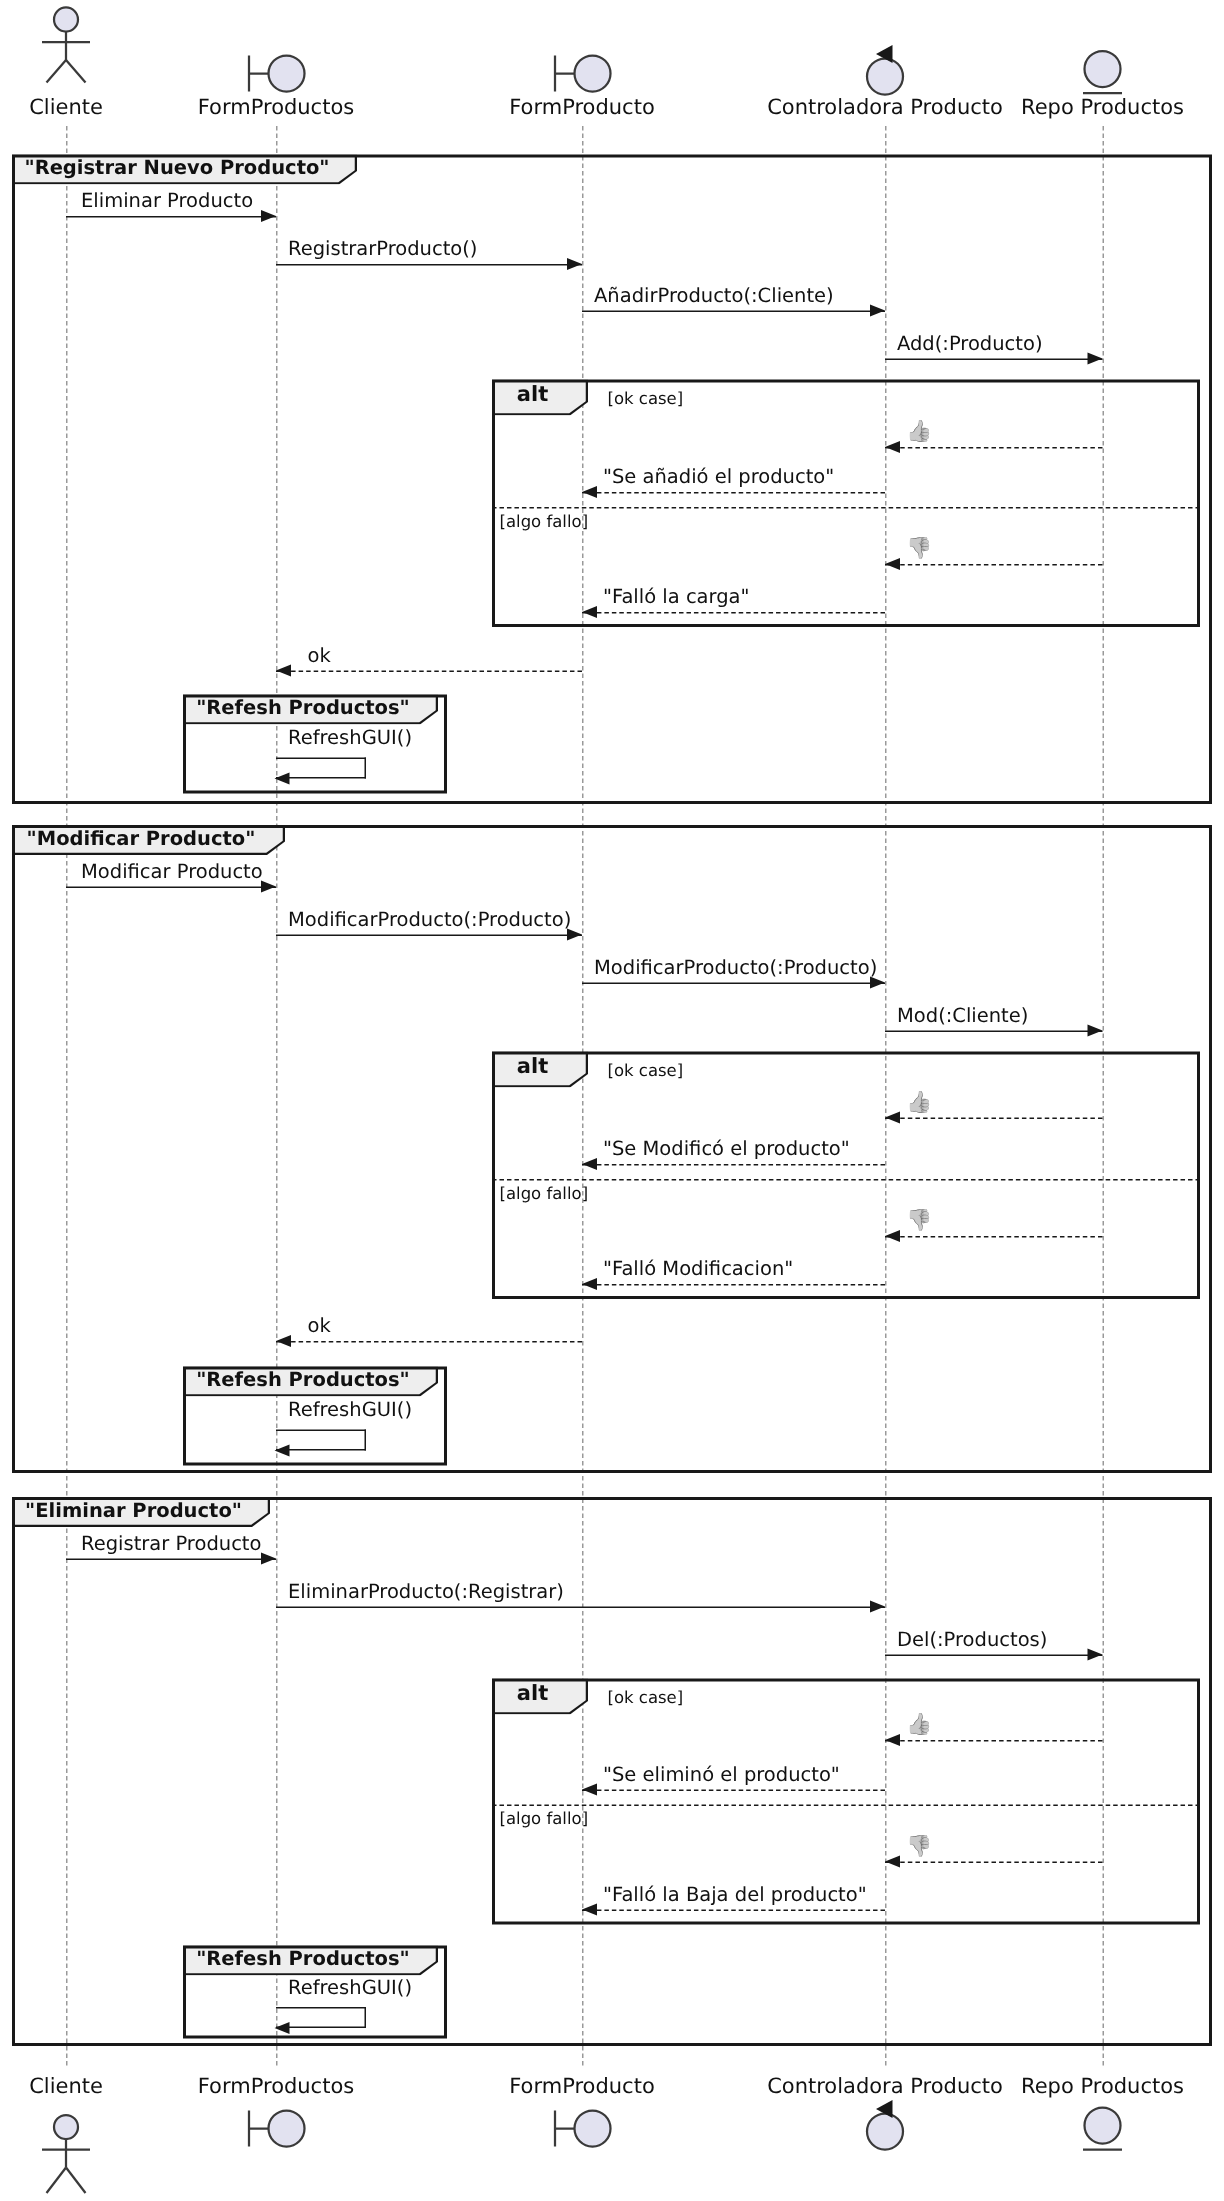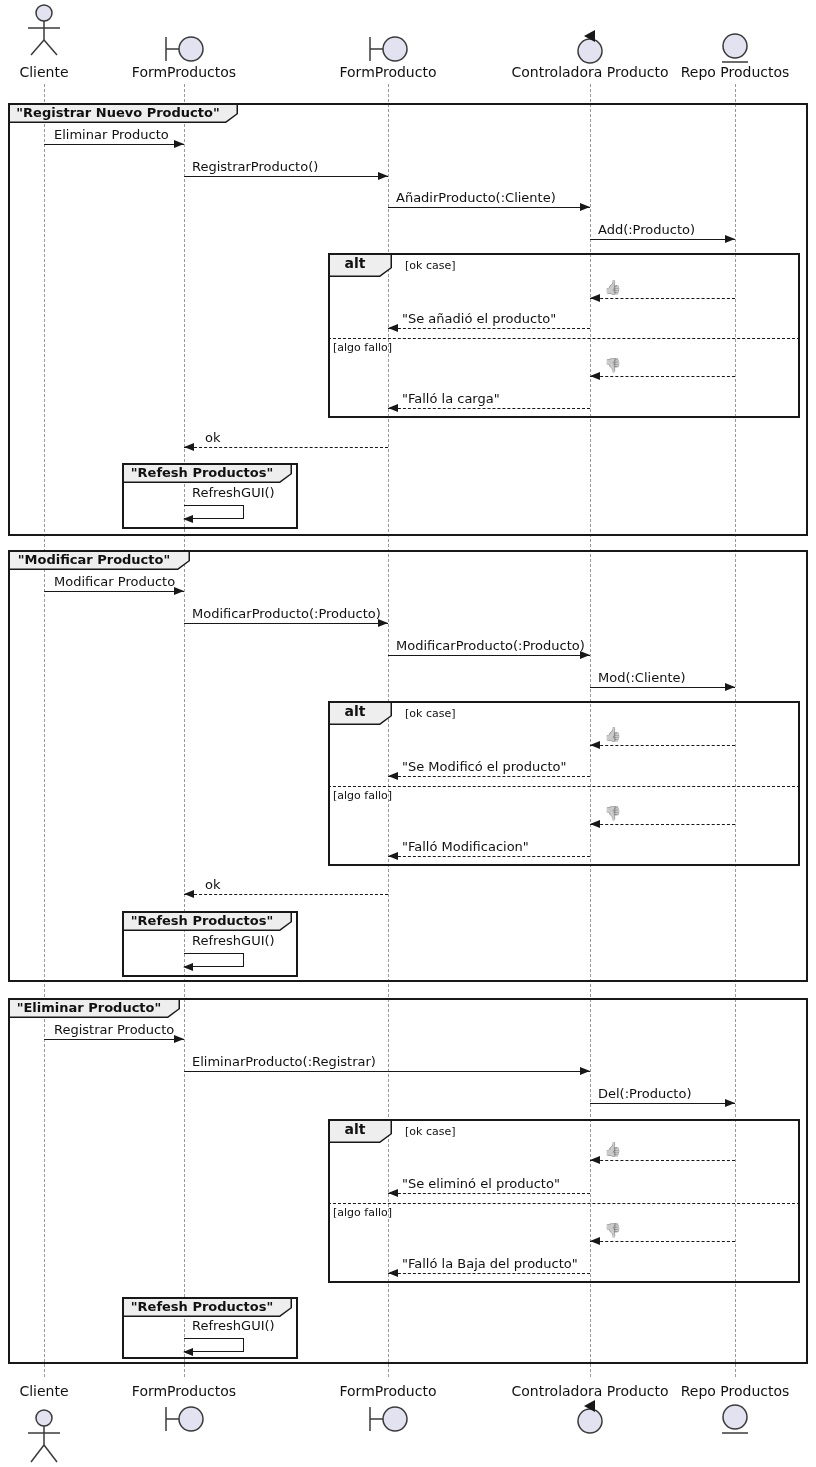--- a/index.html
+++ b/index.html
@@ -257,21 +257,21 @@
   <div class="arrow" style="left:184px;top:1072px;width:406px">
       <i class="line"></i>
       <i class="head right"></i>
     </div>
   <div class="msg-label" style="left:192px;top:1054px">EliminarProducto(:Registrar)</div>
 
   <div class="arrow" style="left:590px;top:1104px;width:145px">
       <i class="line"></i>
       <i class="head right"></i>
     </div>
-  <div class="msg-label" style="left:598px;top:1086px">Del(:Producto)</div>
+  <div class="msg-label" style="left:598px;top:1086px">Del(:Productos)</div>
 
   <div class="frame" style="left:328px;top:1119px;width:472px;height:164px"></div>
   <div class="tab alt-tab" style="left:328px;top:1119px;width:64px;height:24px">
     <span class="tab-inner"></span>
     <span class="tab-label">alt</span>
   </div>
   <div class="guard" style="left:405px;top:1125px">[ok case]</div>
   <div class="alt-divider" style="left:328px;top:1203px;width:472px"></div>
   <div class="guard" style="left:333px;top:1206px">[algo fallo]</div>
 

